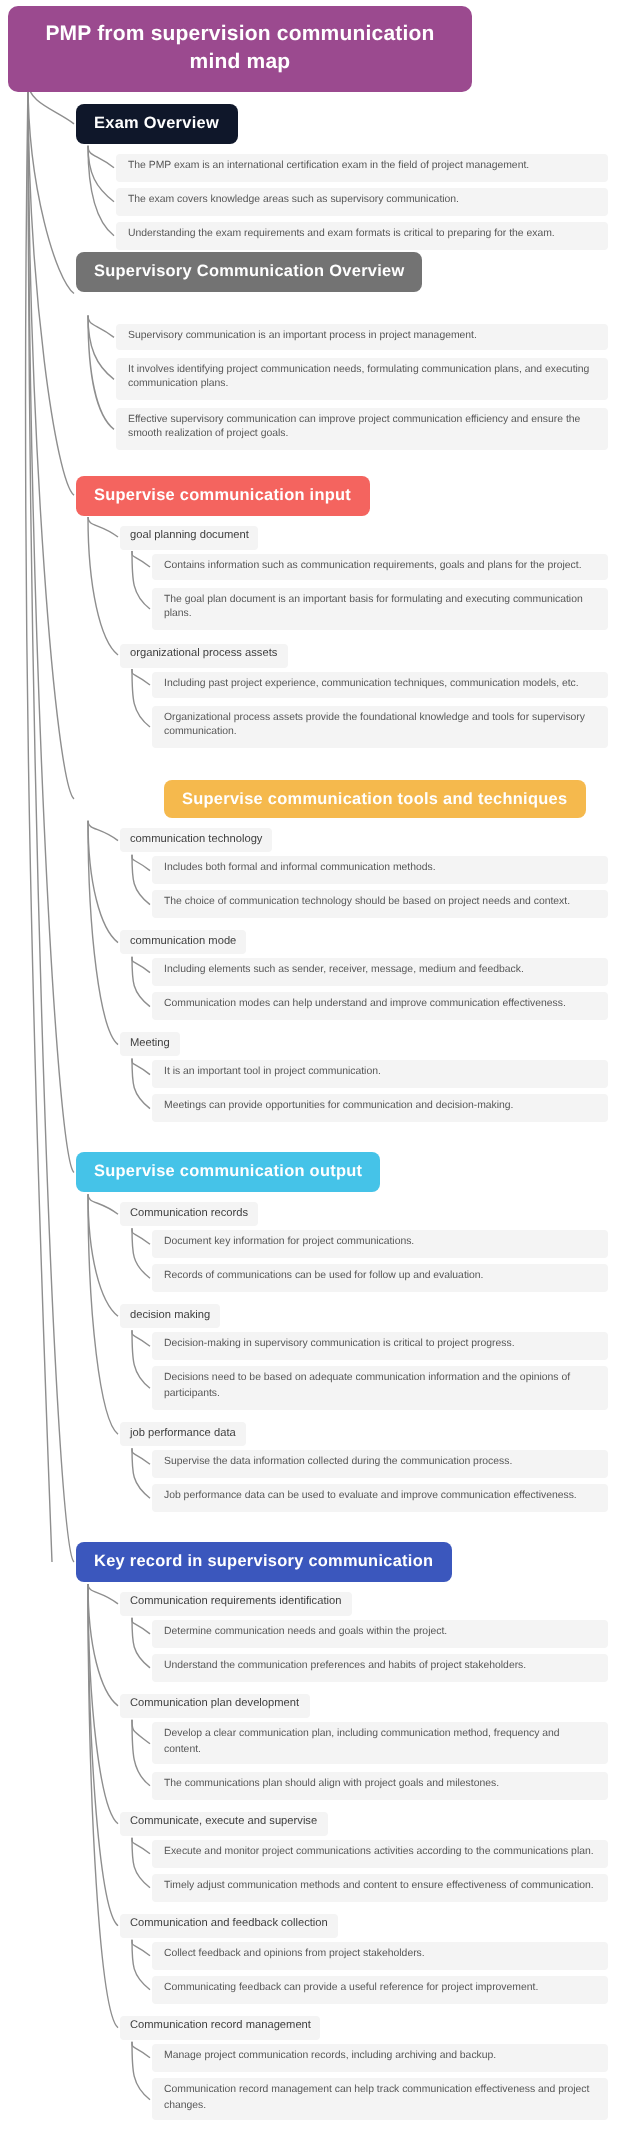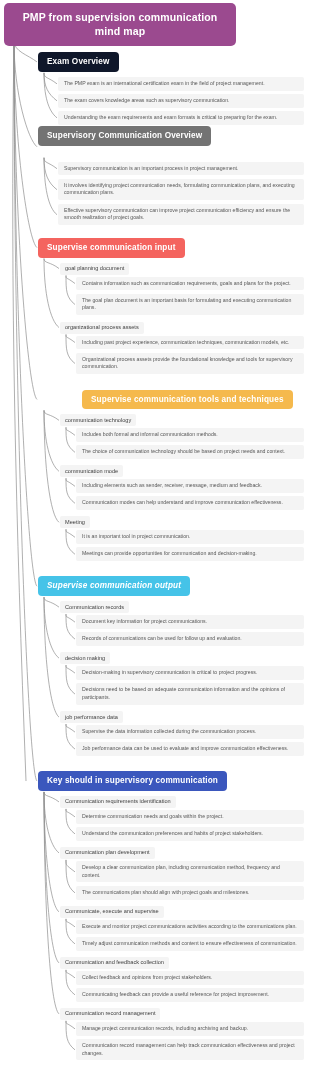--- a/index.html
+++ b/index.html
@@ -181,31 +181,31 @@
       <div class="node branch" style="left: 38px; top: 389.5px; background: rgb(245, 185, 77); margin-left: 44px;">Supervise communication tools and techniques</div>
       <div class="node sub" style="left: 60px; top: 414.344px;">communication technology</div>
       <div class="node leaf" style="left: 76px; top: 428.328px; width: 228px;">Includes both formal and informal communication methods.</div>
       <div class="node leaf" style="left: 76px; top: 445.328px; width: 228px;">The choice of communication technology should be based on project needs and context.</div>
       <div class="node sub" style="left: 60px; top: 465.328px;">communication mode</div>
       <div class="node leaf" style="left: 76px; top: 479.312px; width: 228px;">Including elements such as sender, receiver, message, medium and feedback.</div>
       <div class="node leaf" style="left: 76px; top: 496.312px; width: 228px;">Communication modes can help understand and improve communication effectiveness.</div>
       <div class="node sub" style="left: 60px; top: 516.312px;">Meeting</div>
       <div class="node leaf" style="left: 76px; top: 530.297px; width: 228px;">It is an important tool in project communication.</div>
       <div class="node leaf" style="left: 76px; top: 547.297px; width: 228px;">Meetings can provide opportunities for communication and decision-making.</div>
-      <div class="node branch" style="left: 38px; top: 576.297px; background: rgb(69, 195, 232); font-style: italic;">Supervise communication output</div>
+      <div class="node branch" style="left: 38px; top: 576.297px; background: rgb(69, 195, 232);">Supervise communication output</div>
       <div class="node sub" style="left: 60px; top: 601.141px;">Communication records</div>
       <div class="node leaf" style="left: 76px; top: 615.125px; width: 228px;">Document key information for project communications.</div>
       <div class="node leaf" style="left: 76px; top: 632.125px; width: 228px;">Records of communications can be used for follow up and evaluation.</div>
       <div class="node sub" style="left: 60px; top: 652.125px;">decision making</div>
       <div class="node leaf" style="left: 76px; top: 666.109px; width: 228px;">Decision-making in supervisory communication is critical to project progress.</div>
       <div class="node leaf" style="left: 76px; top: 683.109px; width: 228px;">Decisions need to be based on adequate communication information and the opinions of participants.</div>
       <div class="node sub" style="left: 60px; top: 711.109px;">job performance data</div>
       <div class="node leaf" style="left: 76px; top: 725.094px; width: 228px;">Supervise the data information collected during the communication process.</div>
       <div class="node leaf" style="left: 76px; top: 742.094px; width: 228px;">Job performance data can be used to evaluate and improve communication effectiveness.</div>
-      <div class="node branch" style="left: 38px; top: 771.094px; background: rgb(59, 87, 189);">Key should in supervisory communication</div>
+      <div class="node branch" style="left: 38px; top: 771.094px; background: rgb(59, 87, 189);">Key record in supervisory communication</div>
       <div class="node sub" style="left: 60px; top: 795.938px;">Communication requirements identification</div>
       <div class="node leaf" style="left: 76px; top: 809.922px; width: 228px;">Determine communication needs and goals within the project.</div>
       <div class="node leaf" style="left: 76px; top: 826.922px; width: 228px;">Understand the communication preferences and habits of project stakeholders.</div>
       <div class="node sub" style="left: 60px; top: 846.922px;">Communication plan development</div>
       <div class="node leaf" style="left: 76px; top: 860.906px; width: 228px;">Develop a clear communication plan, including communication method, frequency and content.</div>
       <div class="node leaf" style="left: 76px; top: 885.906px; width: 228px;">The communications plan should align with project goals and milestones.</div>
       <div class="node sub" style="left: 60px; top: 905.906px;">Communicate, execute and supervise</div>
       <div class="node leaf" style="left: 76px; top: 919.891px; width: 228px;">Execute and monitor project communications activities according to the communications plan.</div>
       <div class="node leaf" style="left: 76px; top: 936.891px; width: 228px;">Timely adjust communication methods and content to ensure effectiveness of communication.</div>
       <div class="node sub" style="left: 60px; top: 956.891px;">Communication and feedback collection</div>

